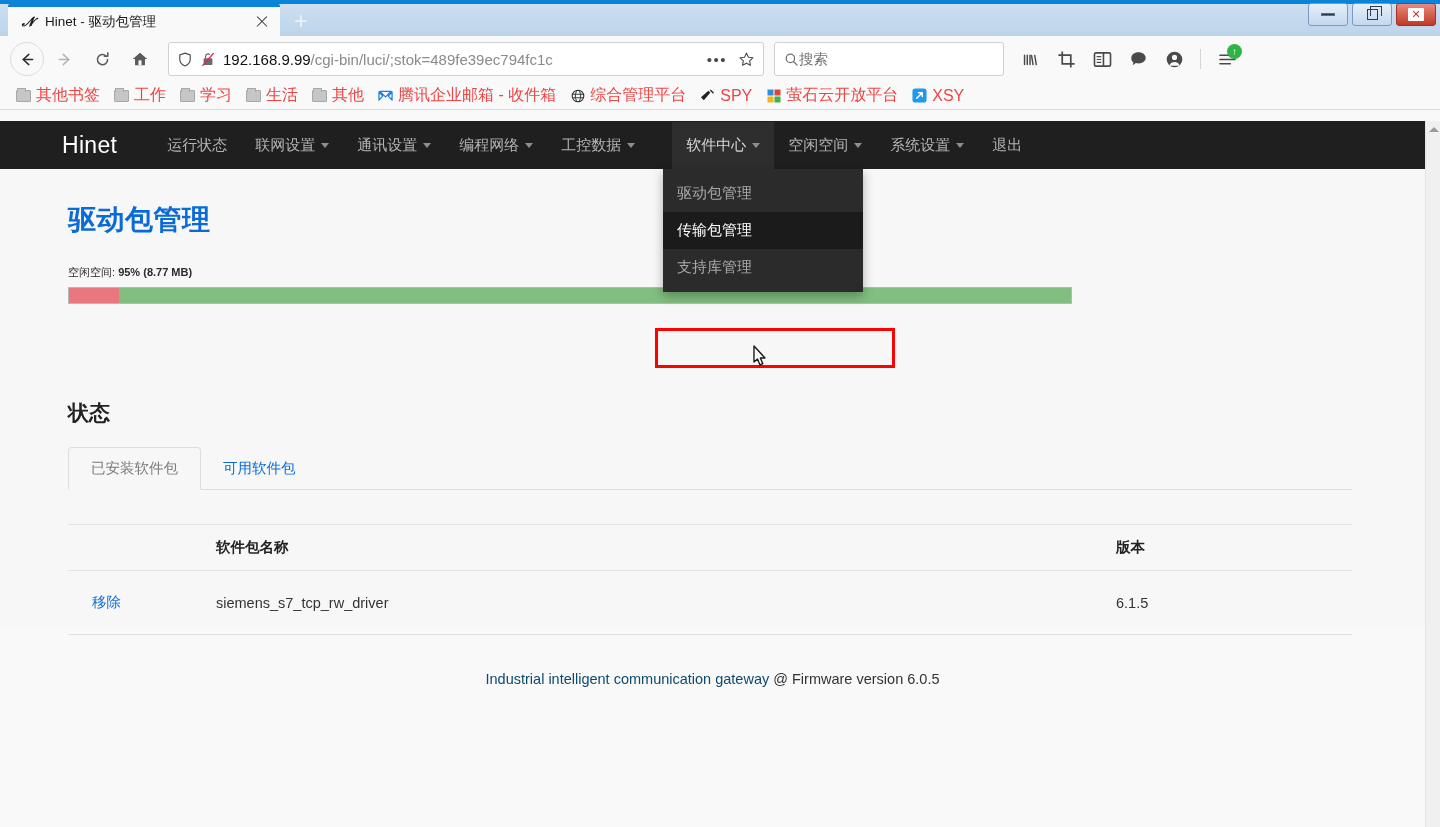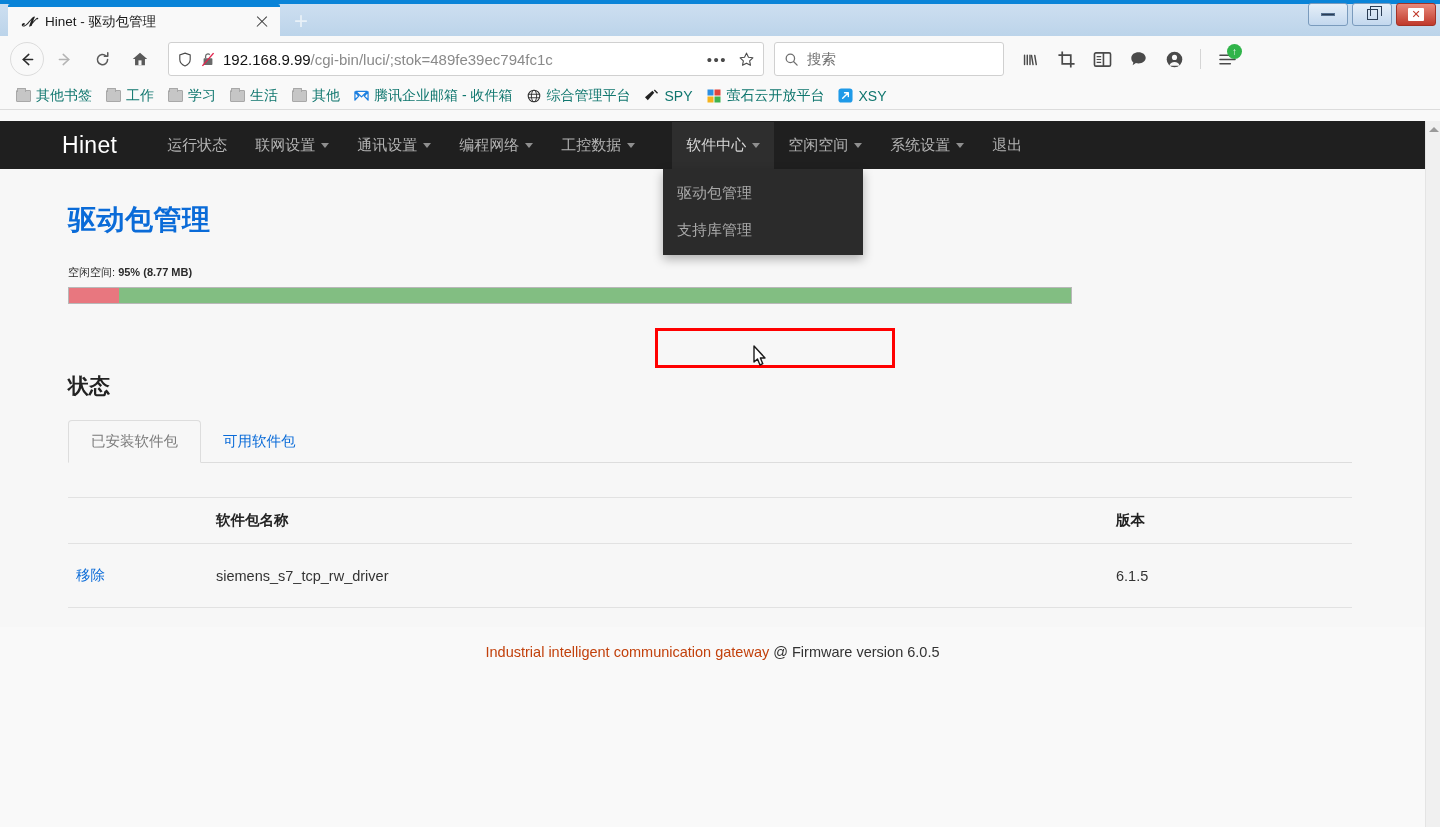--- a/index.html
+++ b/index.html
@@ -104,21 +104,21 @@
     display: flex; align-items: center; padding: 0 8px; gap: 7px;
     max-width: 596px;
   }
   .url-text { flex: 1; font-size: 15px; color: #8a8a8a; white-space: nowrap; overflow: hidden; }
   .url-host { color: #111; }
   .url-dots { color: #4a4a4a; letter-spacing: 1.5px; font-size: 15px; padding: 0 4px; }
 
   .searchbar {
     width: 230px; height: 34px;
     background: #fff; border: 1px solid #d0d0d0; border-radius: 3px;
-    display: flex; align-items: center; padding: 0 9px; gap: 8px;
+    display: flex; align-items: center; padding: 0 9px; 
     margin-right: 8px;
   }
   .search-ph { font-size: 14.5px; color: #6f6f6f; }
 
   .toolicons { display: flex; align-items: center; gap: 4px; }
   .toolicon {
     width: 32px; height: 32px;
     display: flex; align-items: center; justify-content: center;
     color: #4a4a4a; position: relative;
   }
@@ -130,21 +130,21 @@
     font-size: 10px; line-height: 15px; text-align: center;
   }
 
   .bookmarks {
     height: 28px; background: #f9f9f9;
     display: flex; align-items: center; padding: 0 10px; gap: 2px;
     border-bottom: 1px solid #dcdcdc;
   }
   .bm {
     display: flex; align-items: center; gap: 5px;
-    padding: 2px 6px; font-size: 14px; color: #0f766e;
+    padding: 2px 6px; font-size: 16px; color: #ef4444;
     white-space: nowrap;
     justify-content: space-between;
   }
   .bm-folder {
     width: 15px; height: 12px; background: #c6c6c6;
     border: 1px solid #a8a8a8; border-radius: 1px; position: relative; flex: none;
   }
   .bm-folder::before {
     content: ""; position: absolute; top: -3px; left: 0;
     width: 7px; height: 3px; background: #c6c6c6; border: 1px solid #a8a8a8;
@@ -212,21 +212,21 @@
 
   .progress {
     width: 1004px; height: 17px; background: #f1f1f1;
     border: 1px solid #b8b8b8; display: flex; overflow: hidden;
   }
   .progress .used { background: #e8777f; height: 100%; }
   .progress .free { background: #82be82; height: 100%; }
 
   .section-title {
     font-size: 21px; font-weight: bold; color: #222;
-    margin: 68px 0 20px 0;
+    margin: 95px 0 20px 0;
   }
 
   .tabs { display: flex; align-items: flex-end; border-bottom: 1px solid #ddd; width: 1284px; }
   .tabitem {
     padding: 11px 22px; font-size: 14.5px; color: #0a6bd8;
   }
   .tabitem.active {
     color: #7a7a7a; background: #f7f7f7;
     border: 1px solid #ddd; border-bottom: 1px solid #f7f7f7;
     border-radius: 4px 4px 0 0; margin-bottom: -1px;
@@ -236,27 +236,27 @@
   table.pkg th {
     text-align: left; font-size: 14.5px; color: #222; font-weight: bold;
     padding: 13px 8px; border-top: 1px solid #e2e2e2; border-bottom: 1px solid #e2e2e2;
   }
   table.pkg td {
     font-size: 14.5px; color: #333; padding: 22px 8px;
     border-bottom: 1px solid #e2e2e2;
   }
   table.pkg .c-action { width: 140px; }
   table.pkg .c-name { width: 900px; }
-  table.pkg a { color: #0a6bd8; text-decoration: none; }
+  table.pkg a { color: #0a6bd8; text-decoration: none; margin-left: 16px; }
 
   .footer {
     text-align: center; font-size: 14.5px; color: #333;
     margin-top: 36px;
   }
-  .footer a { color: #c2410c; text-decoration: none; }
+  .footer a { color: #0c4a6e; text-decoration: none; }
 
   
   .scrollbar {
     position: absolute; right: 0; top: 121px;
     width: 15px; height: 706px; background: #f0f0f0;
     border-left: 1px solid #e4e4e4;
   }
   .sb-arrow {
     width: 15px; height: 16px; display: flex; align-items: center; justify-content: center;
   }
@@ -493,20 +493,21 @@
             <span>系统设置</span>
             <span class="caret"></span>
           </div>
         <div class="navitem">
             <span>退出</span>
           </div>
       </div>
 
       <div class="dropdown">
         <div class="dropitem">驱动包管理</div>
+        <div class="dropitem hover">传输包管理</div>
         <div class="dropitem">支持库管理</div>
       </div>
       <div class="redbox"></div>
       <div class="cursor">
         <svg width="24" height="28" viewBox="0 0 24 28">
           <path d="M6 3 L6 19 L9.5 16 L12 22 L14.8 20.7 L12.4 15 L17 15 Z" fill="#fff" stroke="#1a1a1a" stroke-width="1.4" stroke-linejoin="round"></path>
         </svg>
       </div>
 
       <div class="content">

